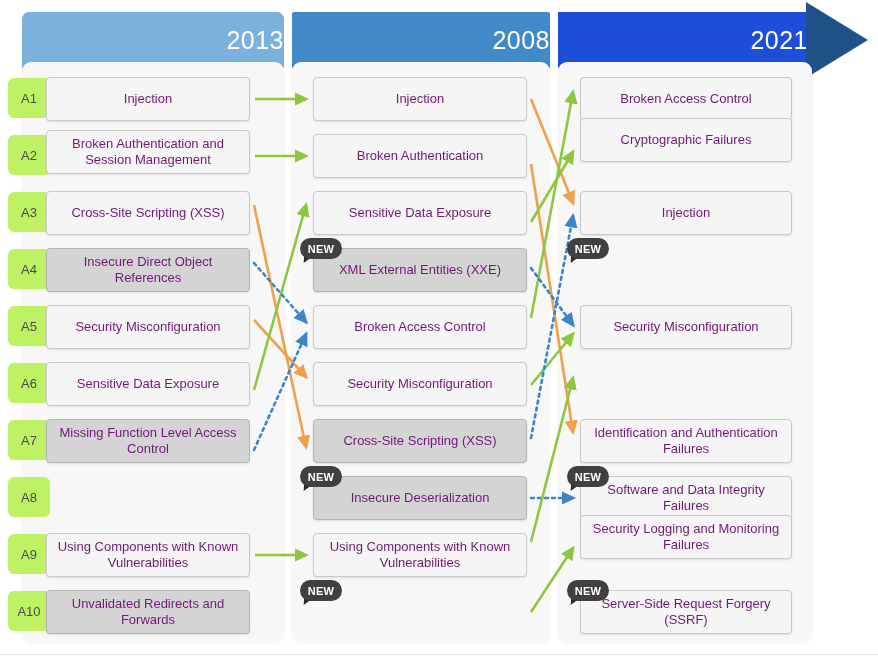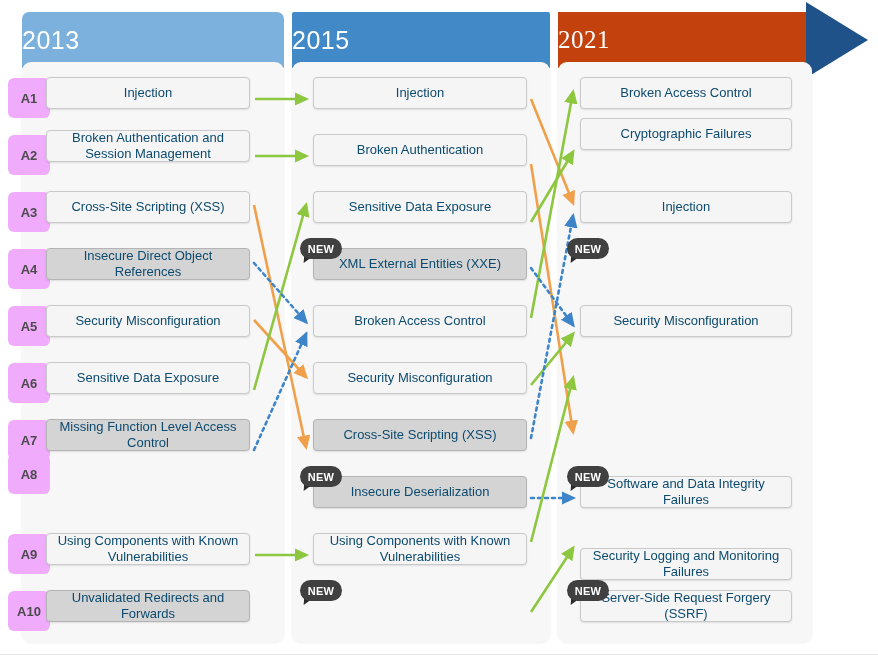--- a/index.html
+++ b/index.html
@@ -8,60 +8,60 @@
     background:#ffffff;
     font-family:"Liberation Sans","DejaVu Sans",sans-serif;
     overflow:hidden;
   }
   #stage{position:relative;width:878px;height:664px;}
 
   
   .hdr{
     position:absolute;top:12px;height:56px;
     color:#ffffff;font-size:25px;
-    display:flex;align-items:center;justify-content:flex-start;
+    display:flex;align-items:center;justify-content:flex-end;
     letter-spacing:.5px;
   }
   .hdr.y13{left:22px;width:262px;background:#7CB0DD;border-radius:7px 7px 0 0;}
   .hdr.y17{left:292px;width:258px;background:#4289C7;border-radius:2px 2px 0 0;}
-  .hdr.y21{left:558px;width:250px;background:#c2410c;font-family:Liberation Serif, serif;}
+  .hdr.y21{left:558px;width:250px;background:#1d4ed8;}
   .hdr-arrow{
     position:absolute;left:806px;top:2px;width:0;height:0;
     border-top:38px solid transparent;border-bottom:38px solid transparent;
     border-left:62px solid #1F5289;
   }
   .hdr-label{pointer-events:none;}
 
   
   .panel{
     position:absolute;top:62px;width:262px;height:580px;
     background:#F7F7F7;border-radius:9px;
     box-shadow:0 1px 3px rgba(0,0,0,.07);
   }
   .panel.c1{left:22px;width:262px;}
   .panel.c2{left:292px;width:258px;}
   .panel.c3{left:558px;width:254px;}
 
   
   .rank{
     position:absolute;left:8px;width:42px;height:40px;
-    background:#f0abfc;border-radius:6px;
+    background:#bef264;border-radius:6px;
     display:flex;align-items:center;justify-content:center;
-    font-size:13px;color:#4a4a4a;font-weight:bold;
+    font-size:13px;color:#4a4a4a;
   }
 
   
   .box{
-    position:absolute;height:32px;
+    position:absolute;height:44px;
     border:1px solid #C9C9C9;border-radius:4px;
     background:#F5F5F5;
     box-shadow:0 1px 2px rgba(0,0,0,.10);
     display:flex;align-items:center;justify-content:center;
     text-align:center;
-    font-size:13px;color:#0c4a6e;line-height:1.22;
+    font-size:13px;color:#701a75;line-height:1.22;
     padding:0 6px;box-sizing:border-box;
   }
   .box.dark{background:#D4D4D4;border-color:#B4B4B4;}
   .box.c1{left:46px;width:204px;}
   .box.c2{left:313px;width:214px;}
   .box.c3{left:580px;width:212px;}
 
   
   .newbadge{
     position:absolute;width:42px;height:21px;z-index:9;
@@ -91,39 +91,39 @@
 </style>
 </head>
 <body>
 
 <div id="stage">
 
   <div class="hdr y13">
     <span class="hdr-label">2013</span>
   </div>
   <div class="hdr y17">
-    <span class="hdr-label">2015</span>
+    <span class="hdr-label">2008</span>
   </div>
   <div class="hdr y21">
     <span class="hdr-label">2021</span>
   </div>
   <div class="hdr-arrow"></div>
 
   <div class="panel c1"></div>
   <div class="panel c2"></div>
   <div class="panel c3"></div>
 
   <div class="rank" style="top:78px">A1</div>
   <div class="rank" style="top:135px">A2</div>
   <div class="rank" style="top:192px">A3</div>
   <div class="rank" style="top:249px">A4</div>
   <div class="rank" style="top:306px">A5</div>
   <div class="rank" style="top:363px">A6</div>
   <div class="rank" style="top:420px">A7</div>
-  <div class="rank" style="top:454px">A8</div>
+  <div class="rank" style="top:477px">A8</div>
   <div class="rank" style="top:534px">A9</div>
   <div class="rank" style="top:591px">A10</div>
 
   <svg id="arrows" viewBox="0 0 878 664" xmlns="http://www.w3.org/2000/svg">
     <defs>
       <marker id="mg" markerWidth="6" markerHeight="6" refX="4.4" refY="3" orient="auto" markerUnits="strokeWidth">
         <path d="M0,0.4 L5.6,3 L0,5.6 z" fill="#8DC63F"></path>
       </marker>
       <marker id="mo" markerWidth="6" markerHeight="6" refX="4.4" refY="3" orient="auto" markerUnits="strokeWidth">
         <path d="M0,0.4 L5.6,3 L0,5.6 z" fill="#F0A04B"></path>
@@ -187,22 +187,23 @@
   <div class="box c2" style="top:305px">Broken Access Control</div>
   <div class="box c2" style="top:362px">Security Misconfiguration</div>
   <div class="box c2 dark" style="top:419px">Cross-Site Scripting (XSS)</div>
   <div class="box c2 dark" style="top:476px">Insecure Deserialization</div>
   <div class="box c2" style="top:533px">Using Components with Known Vulnerabilities</div>
 
   <div class="box c3" style="top:77px">Broken Access Control</div>
   <div class="box c3" style="top:118px">Cryptographic Failures</div>
   <div class="box c3" style="top:191px">Injection</div>
   <div class="box c3" style="top:305px">Security Misconfiguration</div>
+  <div class="box c3" style="top:419px">Identification and Authentication Failures</div>
   <div class="box c3" style="top:476px">Software and Data Integrity Failures</div>
-  <div class="box c3" style="top:548px">Security Logging and Monitoring Failures</div>
+  <div class="box c3" style="top:515px">Security Logging and Monitoring Failures</div>
   <div class="box c3" style="top:590px">Server-Side Request Forgery (SSRF)</div>
 
   <div class="newbadge" style="left:300px;top:238px">
     <span class="tail"></span>
     <span class="pill">NEW</span>
   </div>
   <div class="newbadge" style="left:300px;top:466px">
     <span class="tail"></span>
     <span class="pill">NEW</span>
   </div>

